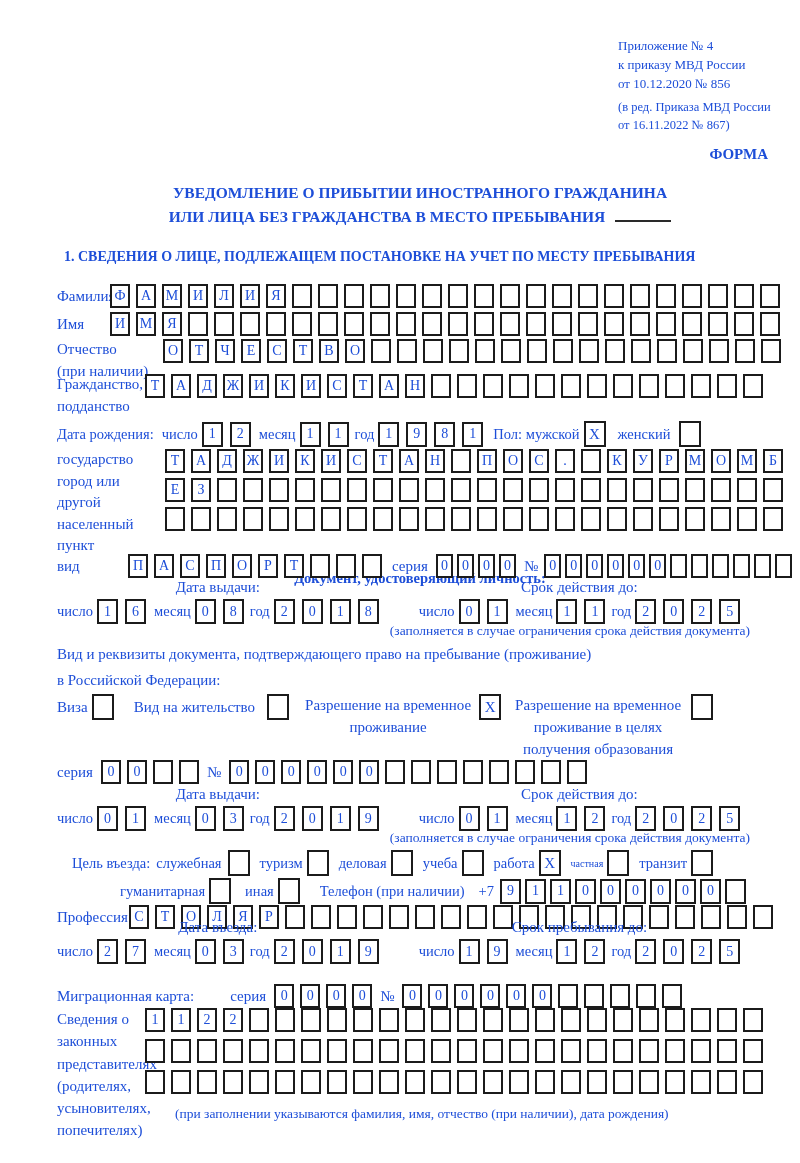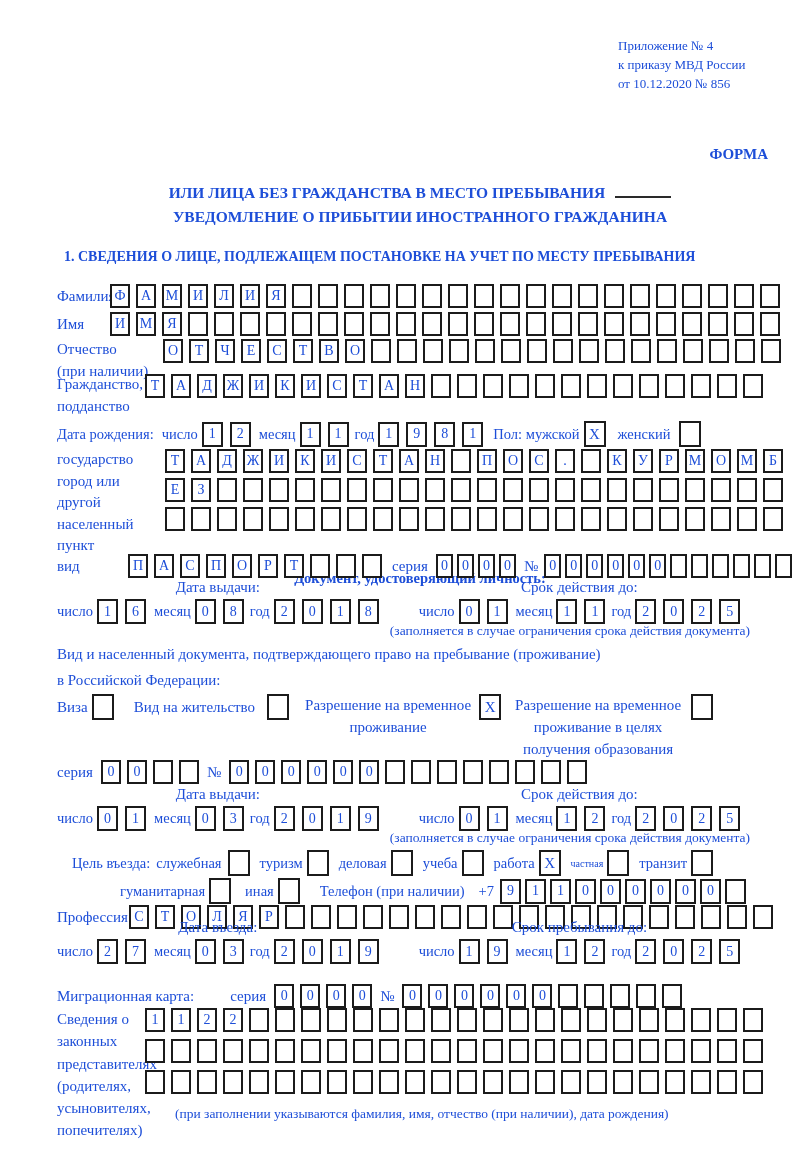--- a/index.html
+++ b/index.html
@@ -41,27 +41,31 @@
 </style>
 </head>
 <body>
 
 <div class="page">
 
   <div class="abs annex" style="top:36px;left:618px;">
     <div>Приложение № 4</div>
     <div>к приказу МВД России</div>
     <div>от 10.12.2020 № 856</div>
+    <div class="edition">
+      <div>(в ред. Приказа МВД России</div>
+      <div>от 16.11.2022 № 867)</div>
+    </div>
   </div>
 
   <div class="abs forma" style="top:146px;left:560px;width:208px;">ФОРМА</div>
 
   <div class="abs title" style="top:181px;left:60px;width:720px;">
+    <div>УВЕДОМЛЕНИЕ О ПРИБЫТИИ ИНОСТРАННОГО ГРАЖДАНИНА</div>
     <div><span>ИЛИ ЛИЦА БЕЗ ГРАЖДАНСТВА В МЕСТО ПРЕБЫВАНИЯ</span><span class="uline"></span></div>
-    <div>УВЕДОМЛЕНИЕ О ПРИБЫТИИ ИНОСТРАННОГО ГРАЖДАНИНА</div>
   </div>
 
   <div class="abs section-h" style="top:249px;left:64px;">1. СВЕДЕНИЯ О ЛИЦЕ, ПОДЛЕЖАЩЕМ ПОСТАНОВКЕ НА УЧЕТ ПО МЕСТУ ПРЕБЫВАНИЯ</div>
 
   <div class="frow" style="top:284px;left:57px;">
     <span class="lbl" style="width:53px;">Фамилия</span>
     <span class="cells">
         <span class="cell">Ф</span>
         <span class="cell">А</span>
         <span class="cell">М</span>
@@ -384,21 +388,21 @@
             <span class="cell">0</span>
             <span class="cell">2</span>
             <span class="cell">5</span>
           </span>
       </div>
     </div>
   </div>
 
   <div class="note" style="top:623px;left:330px;width:420px;">(заполняется в случае ограничения срока действия документа)</div>
 
-  <div class="intro" style="top:646px;left:57px;">Вид и населенный документа, подтверждающего право на пребывание (проживание)</div>
+  <div class="intro" style="top:646px;left:57px;">Вид и реквизиты документа, подтверждающего право на пребывание (проживание)</div>
   <div class="intro" style="top:672px;left:57px;">в Российской Федерации:</div>
 
   <div class="frow" style="top:694px;left:57px;align-items:flex-start;">
     <span class="lbl" style="line-height:26px;">Виза</span>
     <span class="checkbox sp4"></span>
     <span class="lbl sp20" style="line-height:26px;">Вид на жительство</span>
     <span class="checkbox sp12"></span>
     <div class="optlbl sp16">
       <div>Разрешение на временное</div>
       <div>проживание</div>

